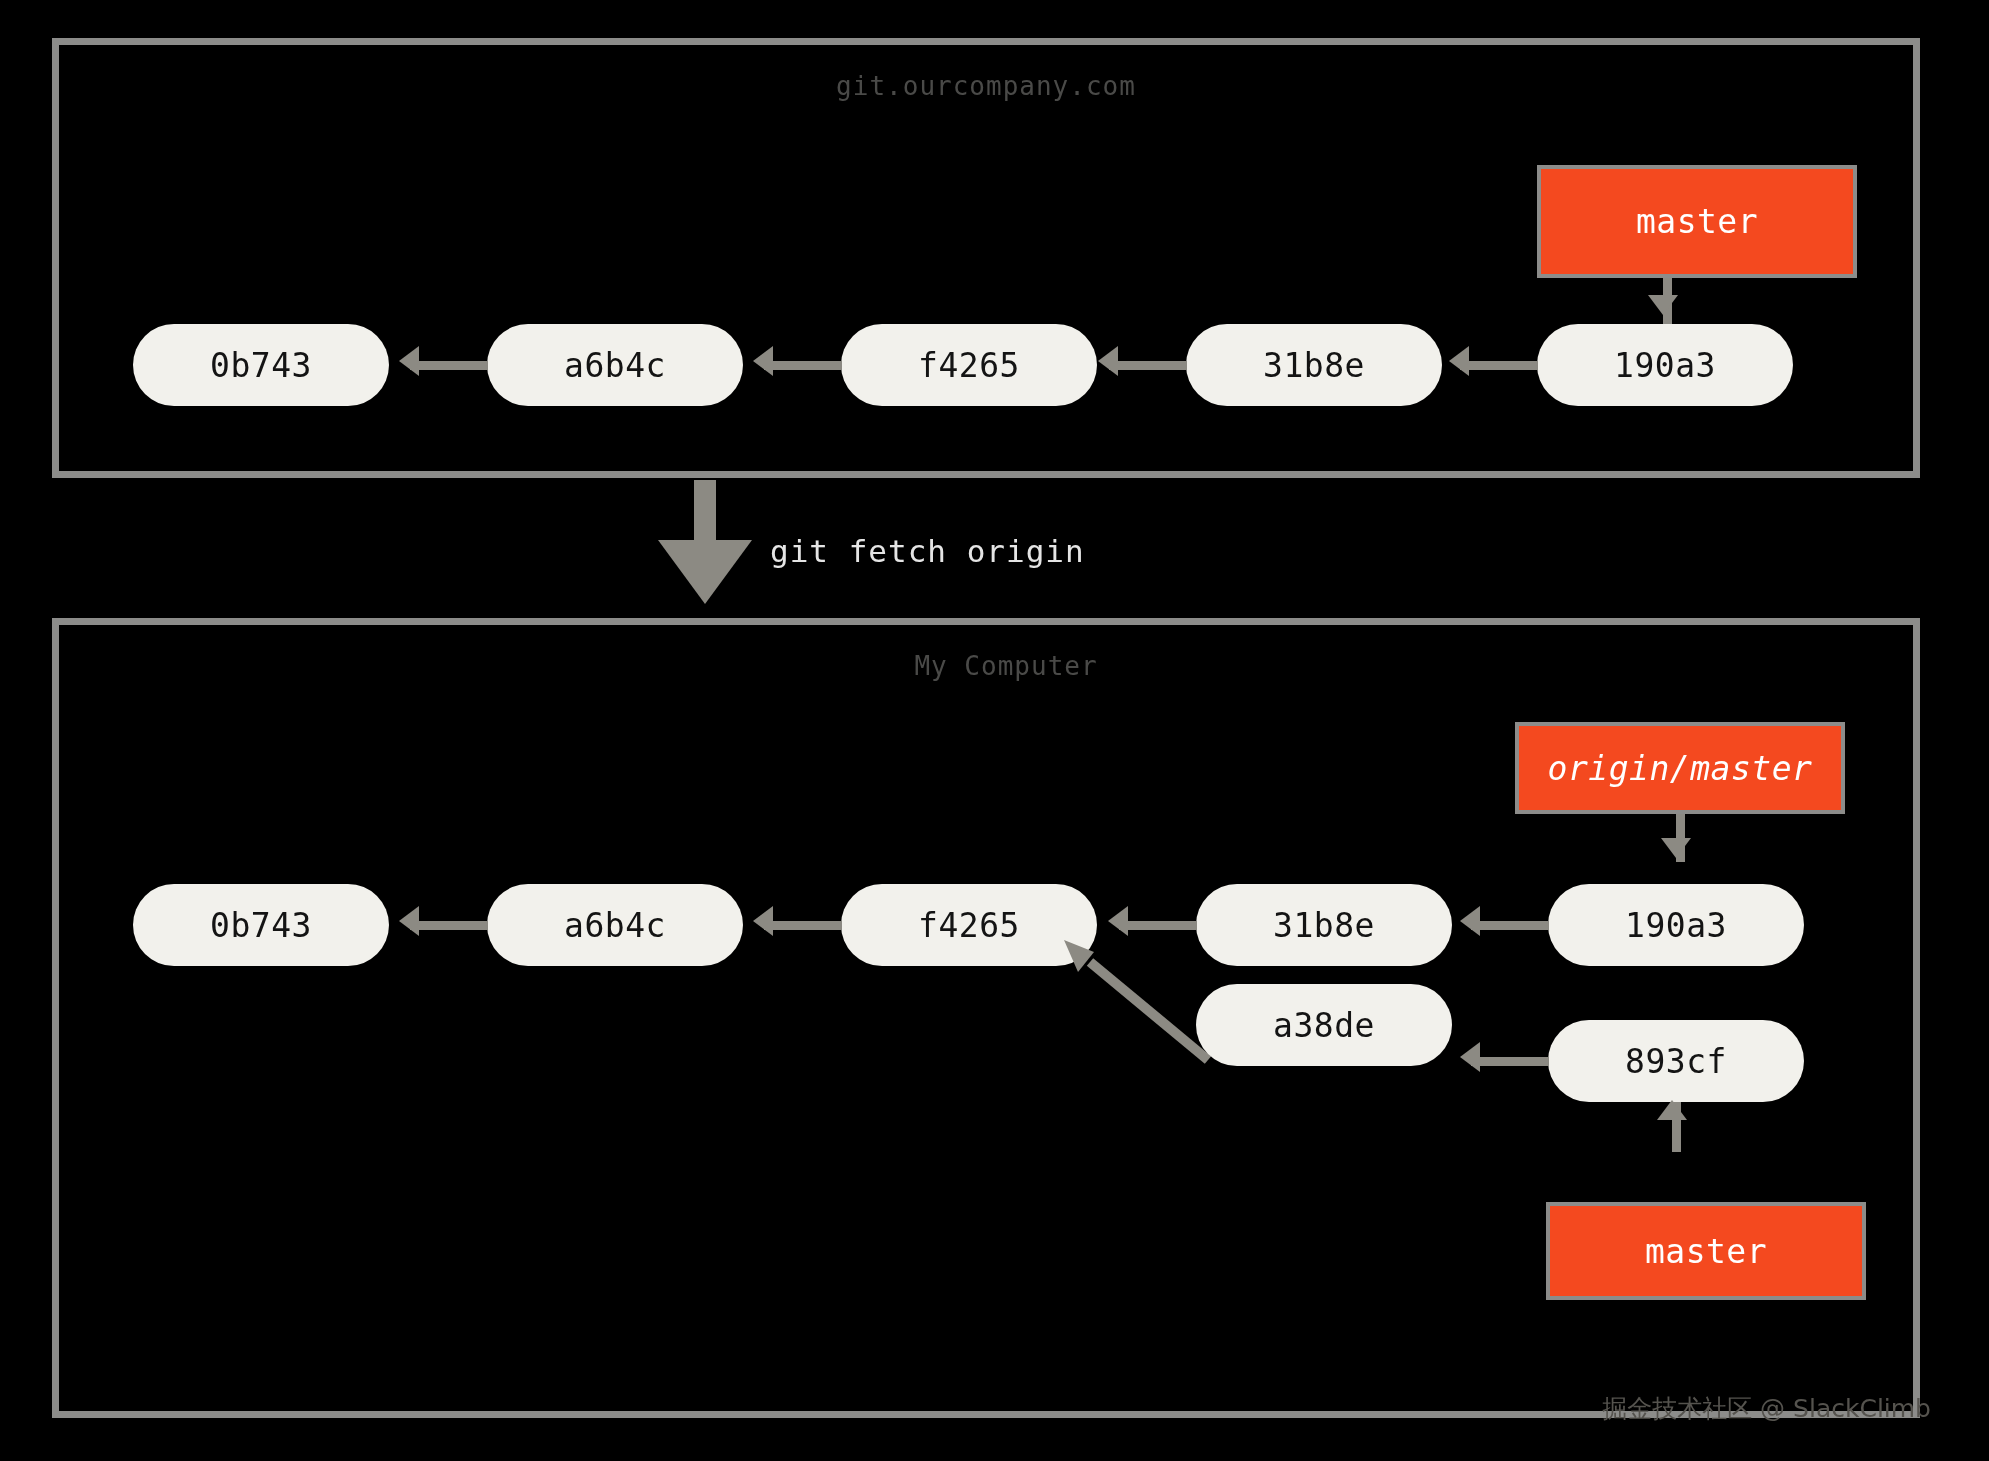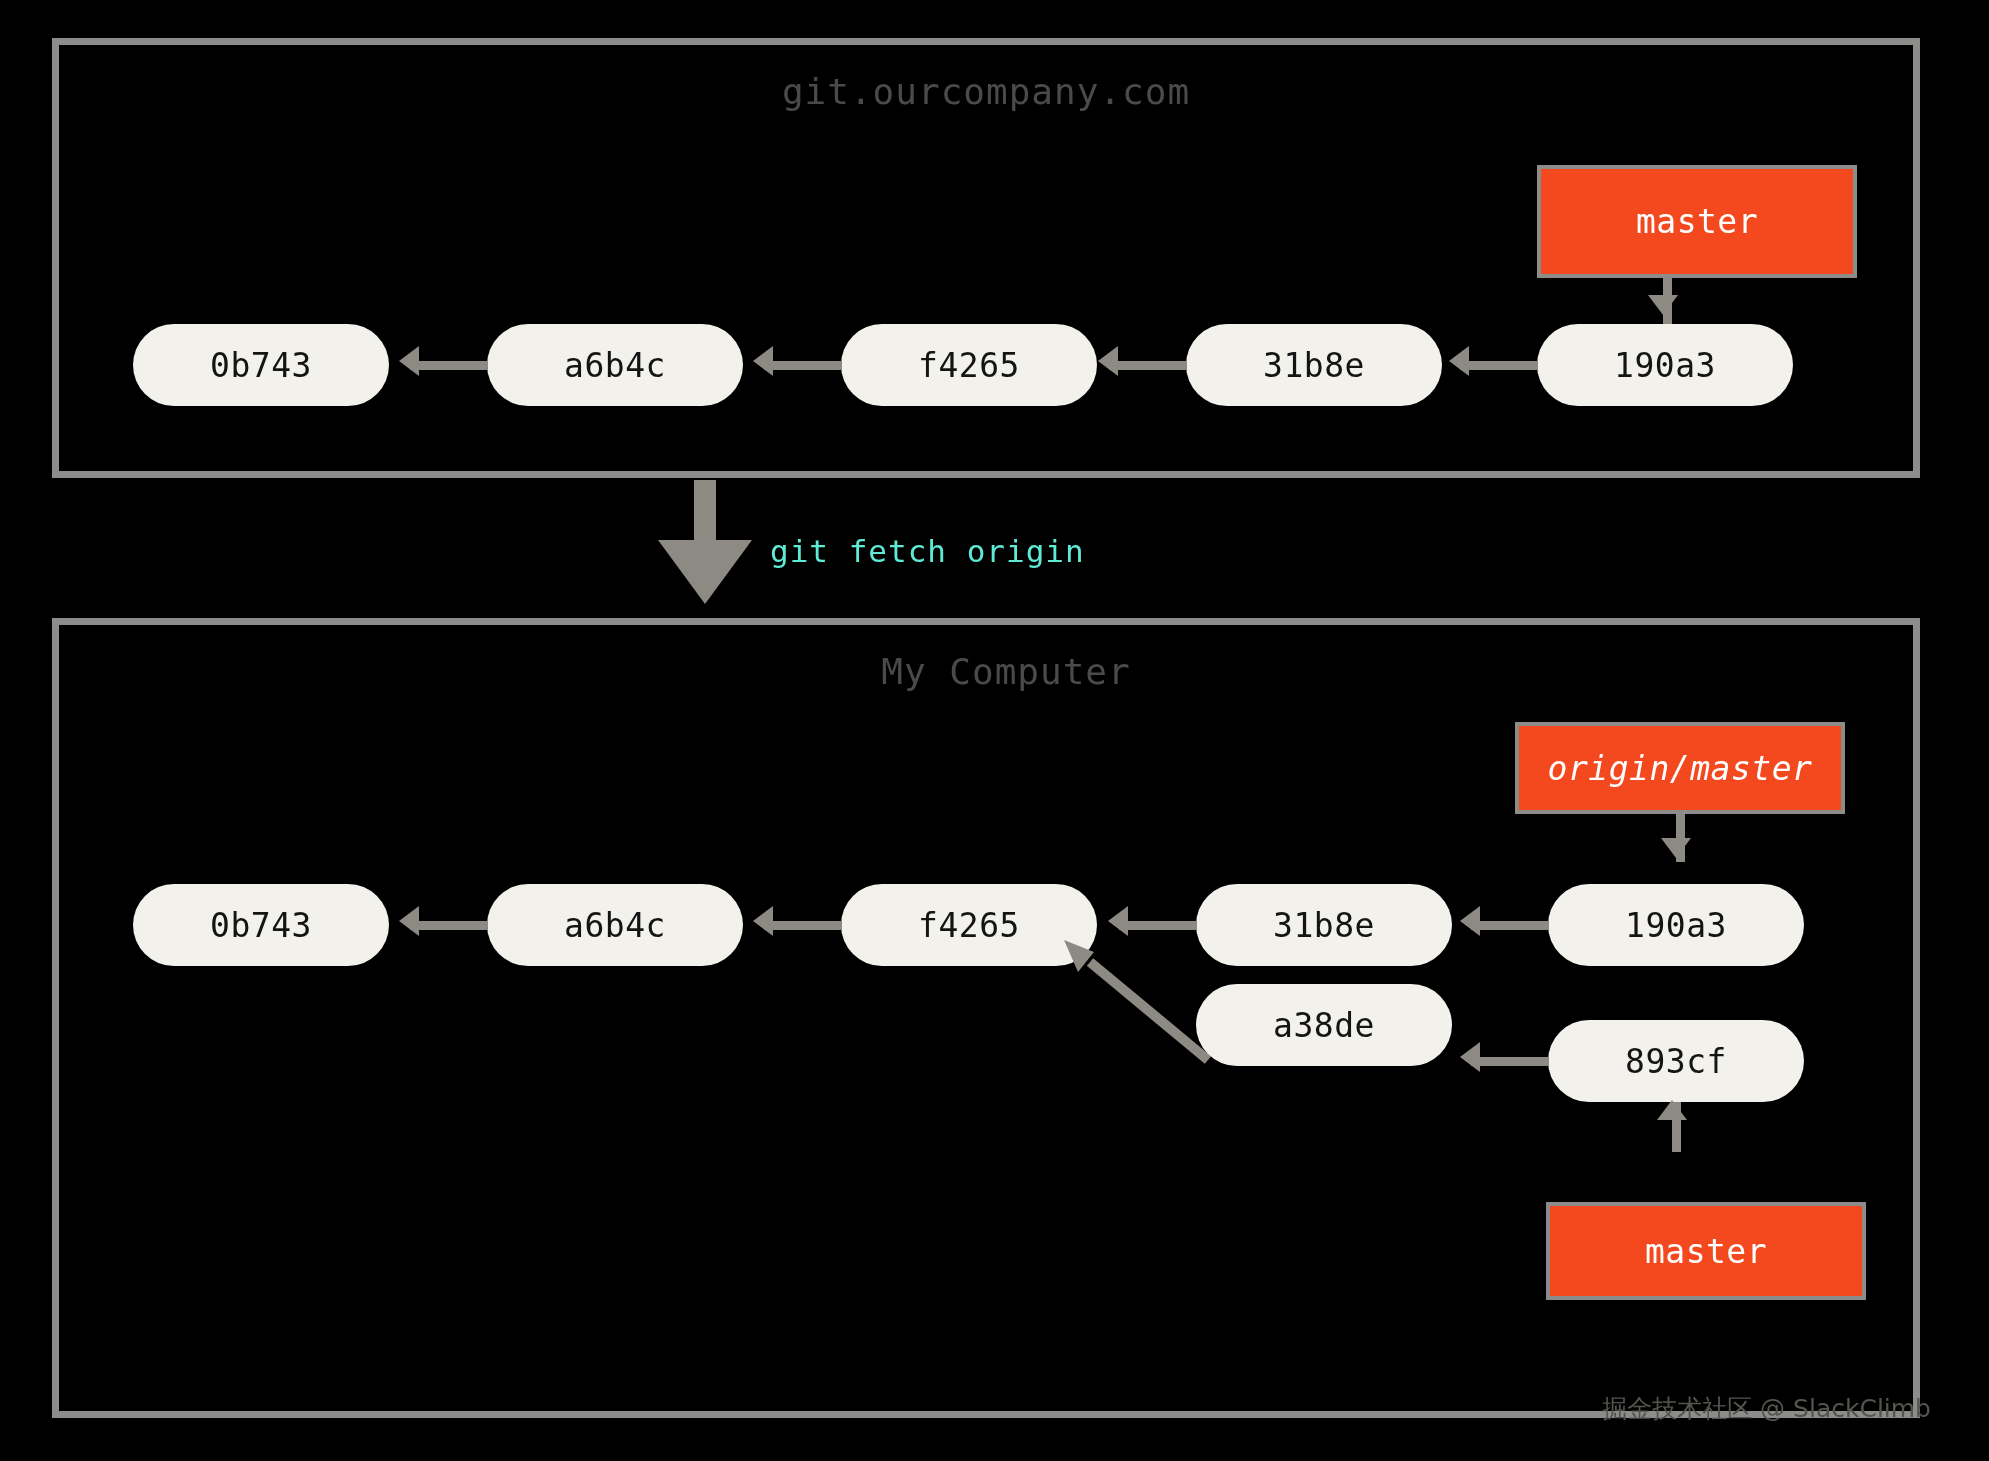--- a/index.html
+++ b/index.html
@@ -29,21 +29,21 @@
   }
   #panel-remote { left: 52px;  top: 38px;  width: 1868px; height: 440px; }
   #panel-local  { left: 52px;  top: 618px; width: 1868px; height: 800px; }
 
   .panel-title {
     position: absolute;
     left: 0;
     right: 0;
     text-align: center;
     font-family: "DejaVu Sans Mono", monospace;
-    font-size: 36px;
+    font-size: 26px;
     letter-spacing: 1px;
     color: #4a4a48;
     white-space: pre;
   }
   #title-remote { top: 26px; }
   #title-local  { top: 26px; padding-left: 40px; }
 
   
   .commit {
     position: absolute;
@@ -120,21 +120,21 @@
     width: 0; height: 0;
     border-left: 47px solid transparent;
     border-right: 47px solid transparent;
     border-top: 64px solid #8c8a83;
   }
   #fetch-caption {
     position: absolute;
     left: 770px; top: 533px;
     font-family: "DejaVu Sans Mono", monospace;
     font-size: 31px;
-    color: #5eead4;
+    color: #e5e5e5;
     letter-spacing: 1px;
     white-space: pre;
   }
 
   
   #diag-edge { position: absolute; left: 1060px; top: 940px; }
 
   
   #watermark {
     position: absolute;

